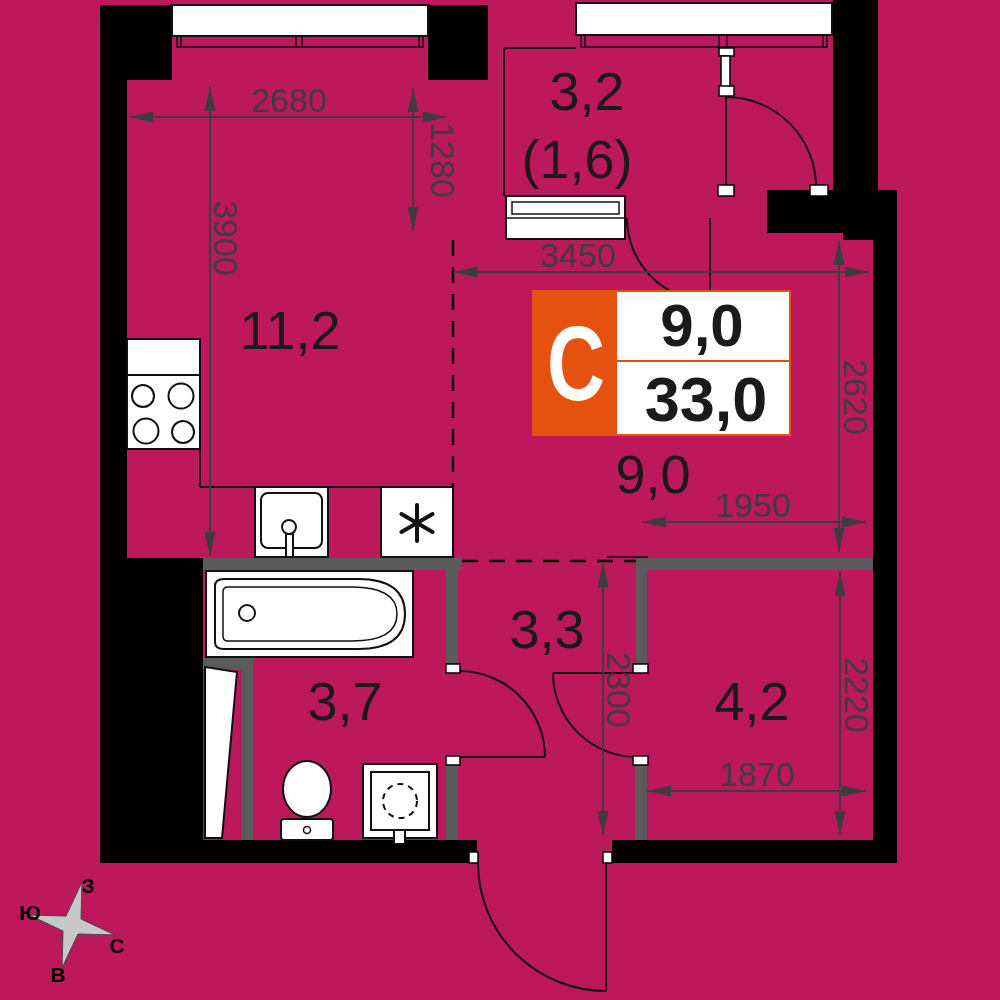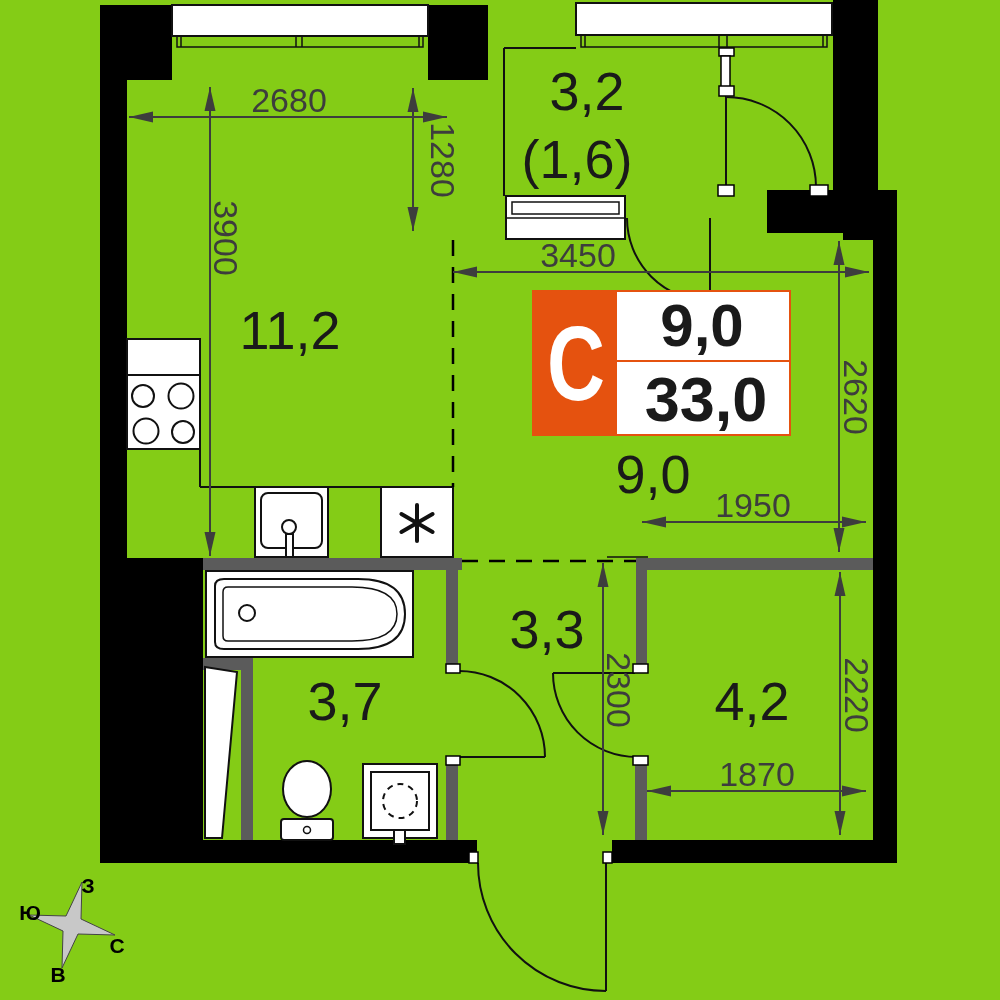--- a/index.html
+++ b/index.html
@@ -1,16 +1,16 @@
 <!DOCTYPE html>
 <html><head>
 <meta charset="utf-8">
 <style>
   html,body{margin:0;padding:0;background:#fff;}
-  .stage{position:relative;width:1000px;height:1000px;background:#84cc16;overflow:hidden;
+  .stage{position:relative;width:1000px;height:1000px;background:#be185d;overflow:hidden;
          font-family:"Liberation Sans", sans-serif;}
   svg{display:block;}
   text{font-family:"Liberation Sans", sans-serif;}
   .room-label{font-size:54px;fill:#1a1a1a;}
   .dim-label{font-size:34px;fill:#3d3d3d;}
   .thin{stroke:#111;stroke-width:2;fill:none;}
   .thin15{stroke:#111;stroke-width:1.5;fill:none;}
   .whitefill{fill:#fff;stroke:#111;stroke-width:2;}
   .jamb{fill:#fff;stroke:#000;stroke-width:1.5;}
   .dimline{stroke:#3d3d3d;stroke-width:2;fill:none;}

